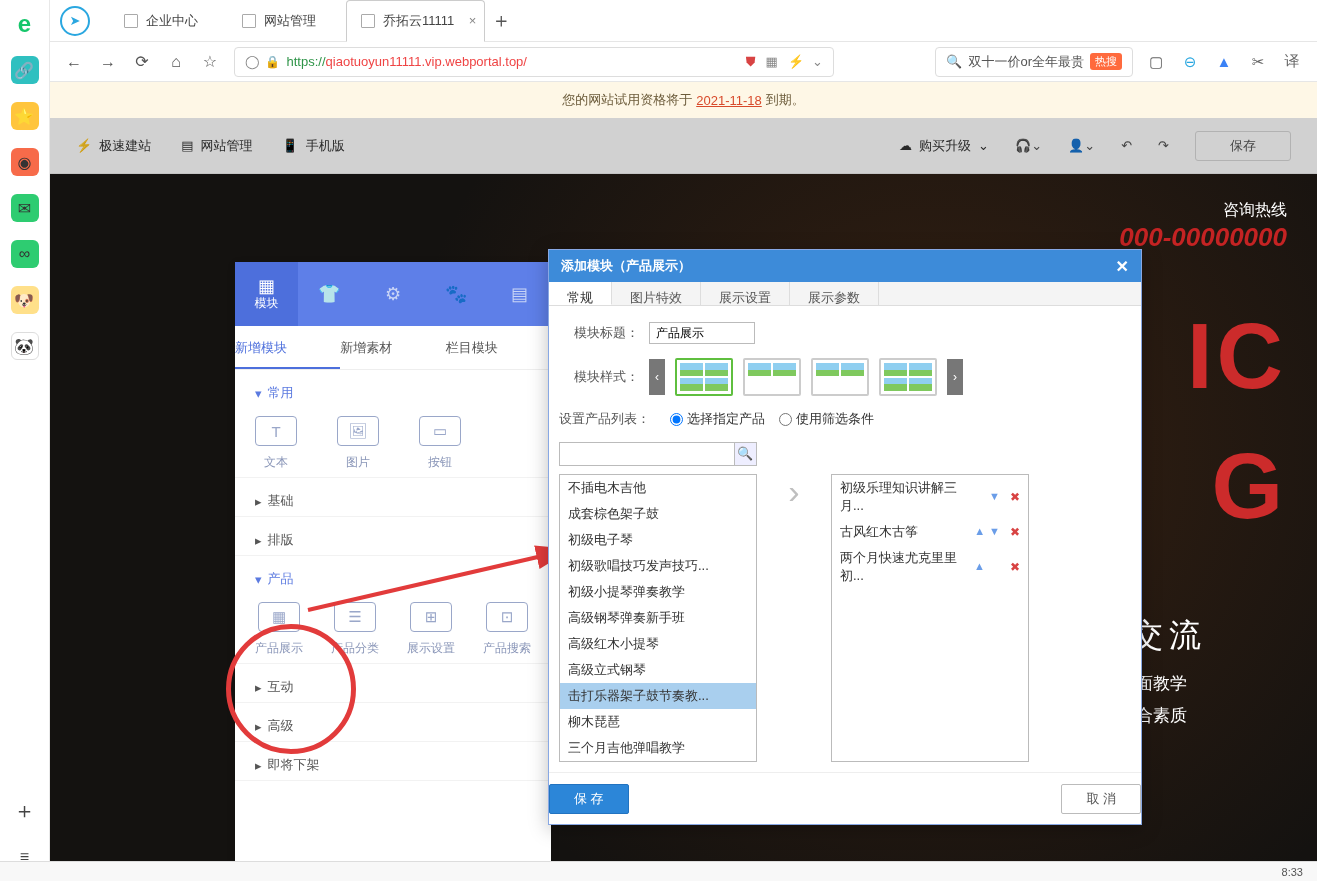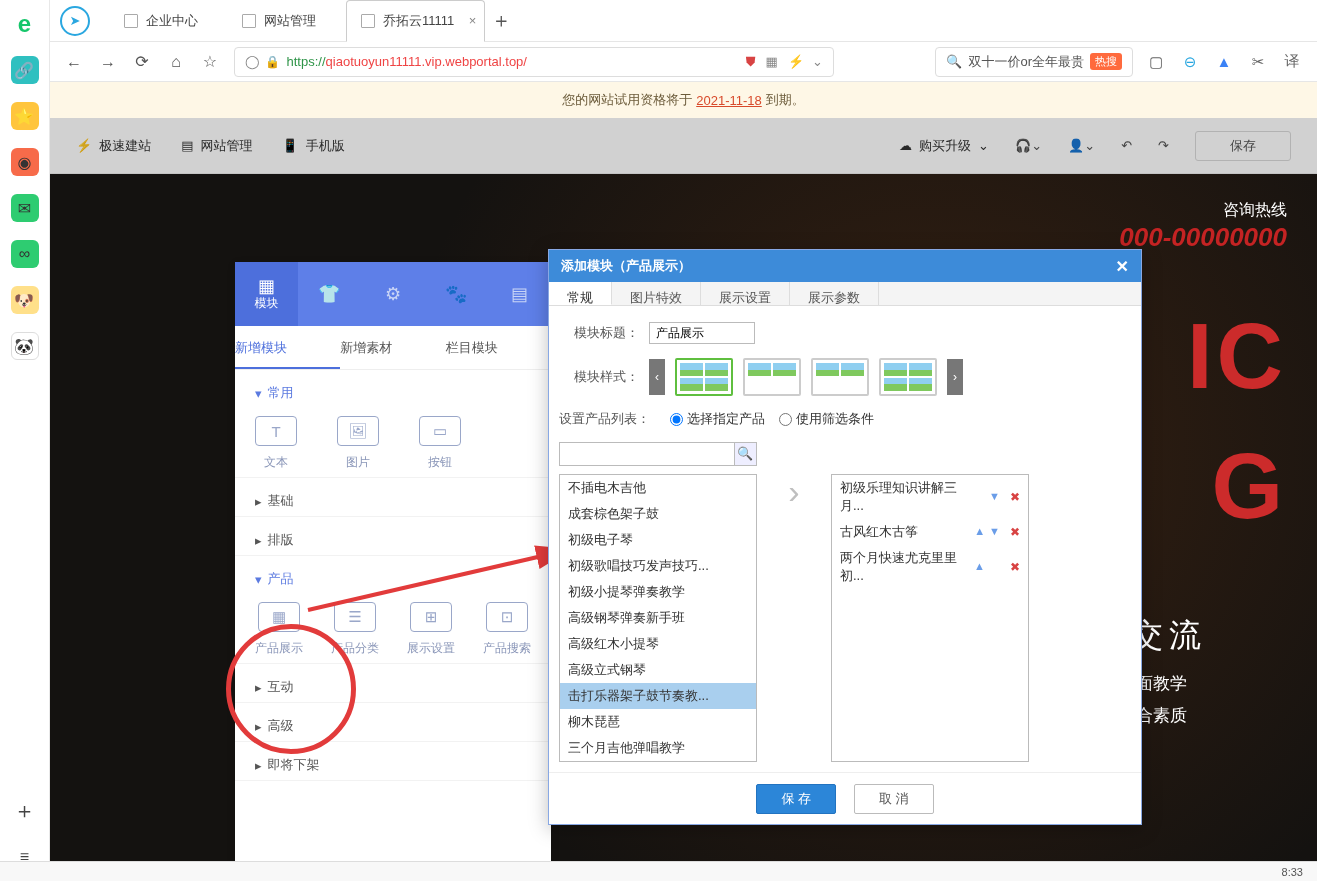--- a/index.html
+++ b/index.html
@@ -79,21 +79,21 @@
 .list-left::-webkit-scrollbar,.list-right::-webkit-scrollbar{width:14px;}
 .list-left::-webkit-scrollbar-thumb{background:#c5c5c5;}
 .li-item{ padding:4px 8px; cursor:pointer; white-space:nowrap; overflow:hidden; text-overflow:ellipsis; color:#333;}
 .li-item.sel{background:#a9cfee;}
 .mover{ width:34px; display:flex; align-items:center; justify-content:center;}
 .mover .chev{ font-size:34px; color:#bfbfbf; cursor:pointer; line-height:1;}
 .r-item{ padding:4px 8px; display:flex; align-items:center; color:#333;}
 .r-item .order{ margin-left:auto; display:flex; gap:4px;}
 .r-item .up,.r-item .dn{ color:#6a9de8; font-size:11px; cursor:pointer;}
 .r-item .del{ color:#d84343; font-size:12px; cursor:pointer; margin-left:6px;}
-.dlg-foot{ height:52px; display:flex; align-items:center; justify-content:center; gap:18px; border-top:1px solid #eee;}
+.dlg-foot{ height:52px; display:flex; align-items:center; justify-content:space-between; gap:18px; border-top:1px solid #eee;}
 .btn{ padding:5px 24px; border-radius:2px; font-size:13px; cursor:pointer;}
 .btn-primary{ background:#2c86d8; color:#fff; border:1px solid #2273c0;}
 .btn-default{ background:#fff; color:#555; border:1px solid #bbb;}
 .dim-overlay{position:absolute;left:0;right:0;top:36px;bottom:0;background:rgba(0,0,0,.18);pointer-events:none;}
 .taskbar{position:absolute;left:0;right:0;bottom:0;height:20px;background:#f8f8f8;border-top:1px solid #ddd;display:flex;align-items:center;justify-content:flex-end;padding:0 14px;font-size:11px;color:#555;}
 svg.arrow{position:absolute;left:248px;top:458px;z-index:45;pointer-events:none;}
 </style>
 </head>
 <body>
 

